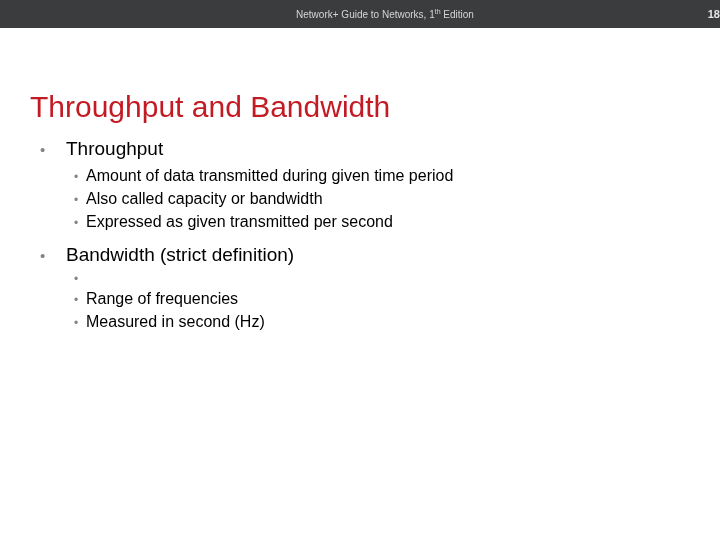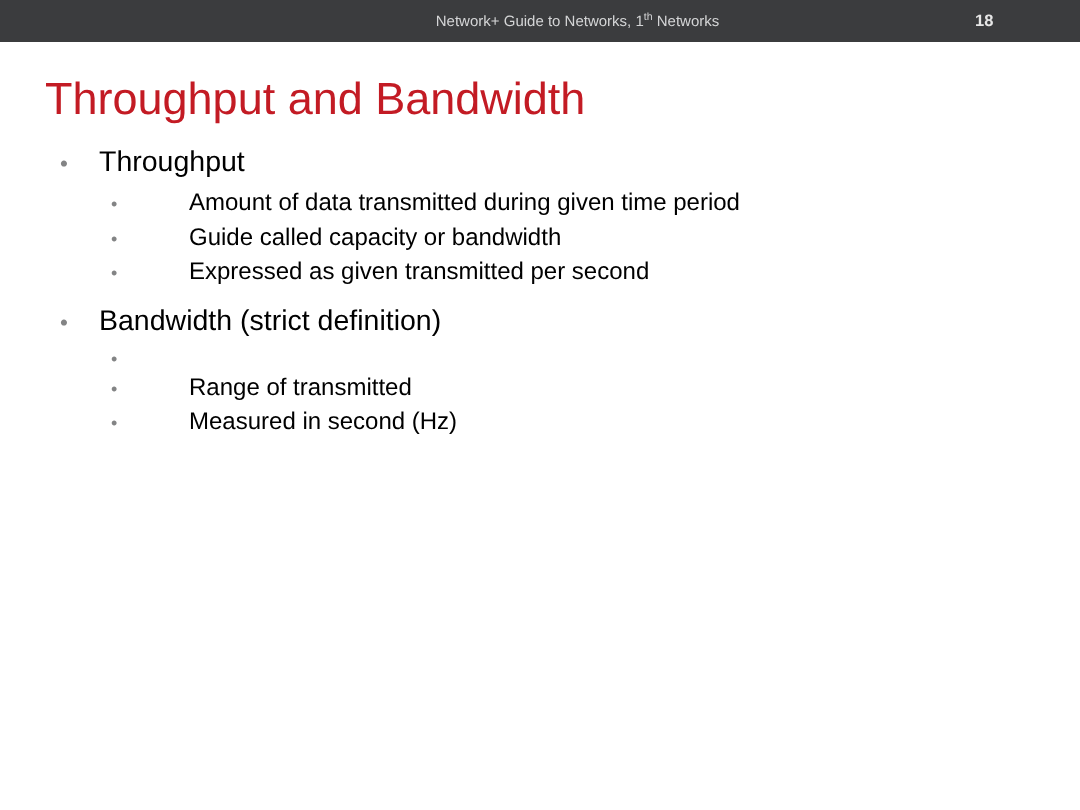--- a/index.html
+++ b/index.html
@@ -22,30 +22,31 @@
     .header-title {
       flex: 1;
       text-align: center;
       padding-left: 120px;
     }
     .header-title sup {
       font-size: 7px;
     }
     .page-num {
       width: 70px;
-      text-align: left;
+      text-align: right;
       font-weight: bold;
       font-size: 11px;
       color: #e6e6e6;
     }
     .slide-title {
       color: #c31b24;
       font-size: 30px;
       font-weight: normal;
       padding: 22px 30px 14px 30px;
+      margin-top: 40px;
     }
     .content {
       padding: 0 40px;
     }
     .level1 {
       display: flex;
       align-items: baseline;
       margin-bottom: 6px;
     }
     .level1 .bullet {
@@ -71,67 +72,66 @@
     .level2 .bullet {
       color: #838485;
       font-size: 12px;
       width: 12px;
       display: inline-block;
     }
     .level2 .text {
       font-size: 16px;
       color: #000;
       line-height: 1.25;
-      margin-left: 40px;
     }
   </style>
 </head>
 <body>
 
 <div class="header-bar">
   <div class="header-title">
-    <span>Network+ Guide to Networks, 1</span><sup>th</sup><span> Networks</span>
+    <span>Network+ Guide to Networks, 1</span><sup>th</sup><span> Edition</span>
   </div>
   <div class="page-num">18</div>
 </div>
 
 <h1 class="slide-title">Throughput and Bandwidth</h1>
 
 <div class="content">
 
   <div class="level1">
     <span class="bullet">•</span>
     <span class="text">Throughput</span>
   </div>
   <div class="sub-list">
     <div class="level2">
       <span class="bullet">•</span>
       <span class="text">Amount of data transmitted during given time period</span>
     </div>
     <div class="level2">
       <span class="bullet">•</span>
-      <span class="text">Guide called capacity or bandwidth</span>
+      <span class="text">Also called capacity or bandwidth</span>
     </div>
     <div class="level2">
       <span class="bullet">•</span>
       <span class="text">Expressed as given transmitted per second</span>
     </div>
   </div>
 
   <div class="level1">
     <span class="bullet">•</span>
     <span class="text">Bandwidth (strict definition)</span>
   </div>
   <div class="sub-list">
     <div class="level2">
       <span class="bullet">•</span>
     </div>
     <div class="level2">
       <span class="bullet">•</span>
-      <span class="text">Range of transmitted</span>
+      <span class="text">Range of frequencies</span>
     </div>
     <div class="level2">
       <span class="bullet">•</span>
       <span class="text">Measured in second (Hz)</span>
     </div>
   </div>
 
 </div>
 
 </body></html>

